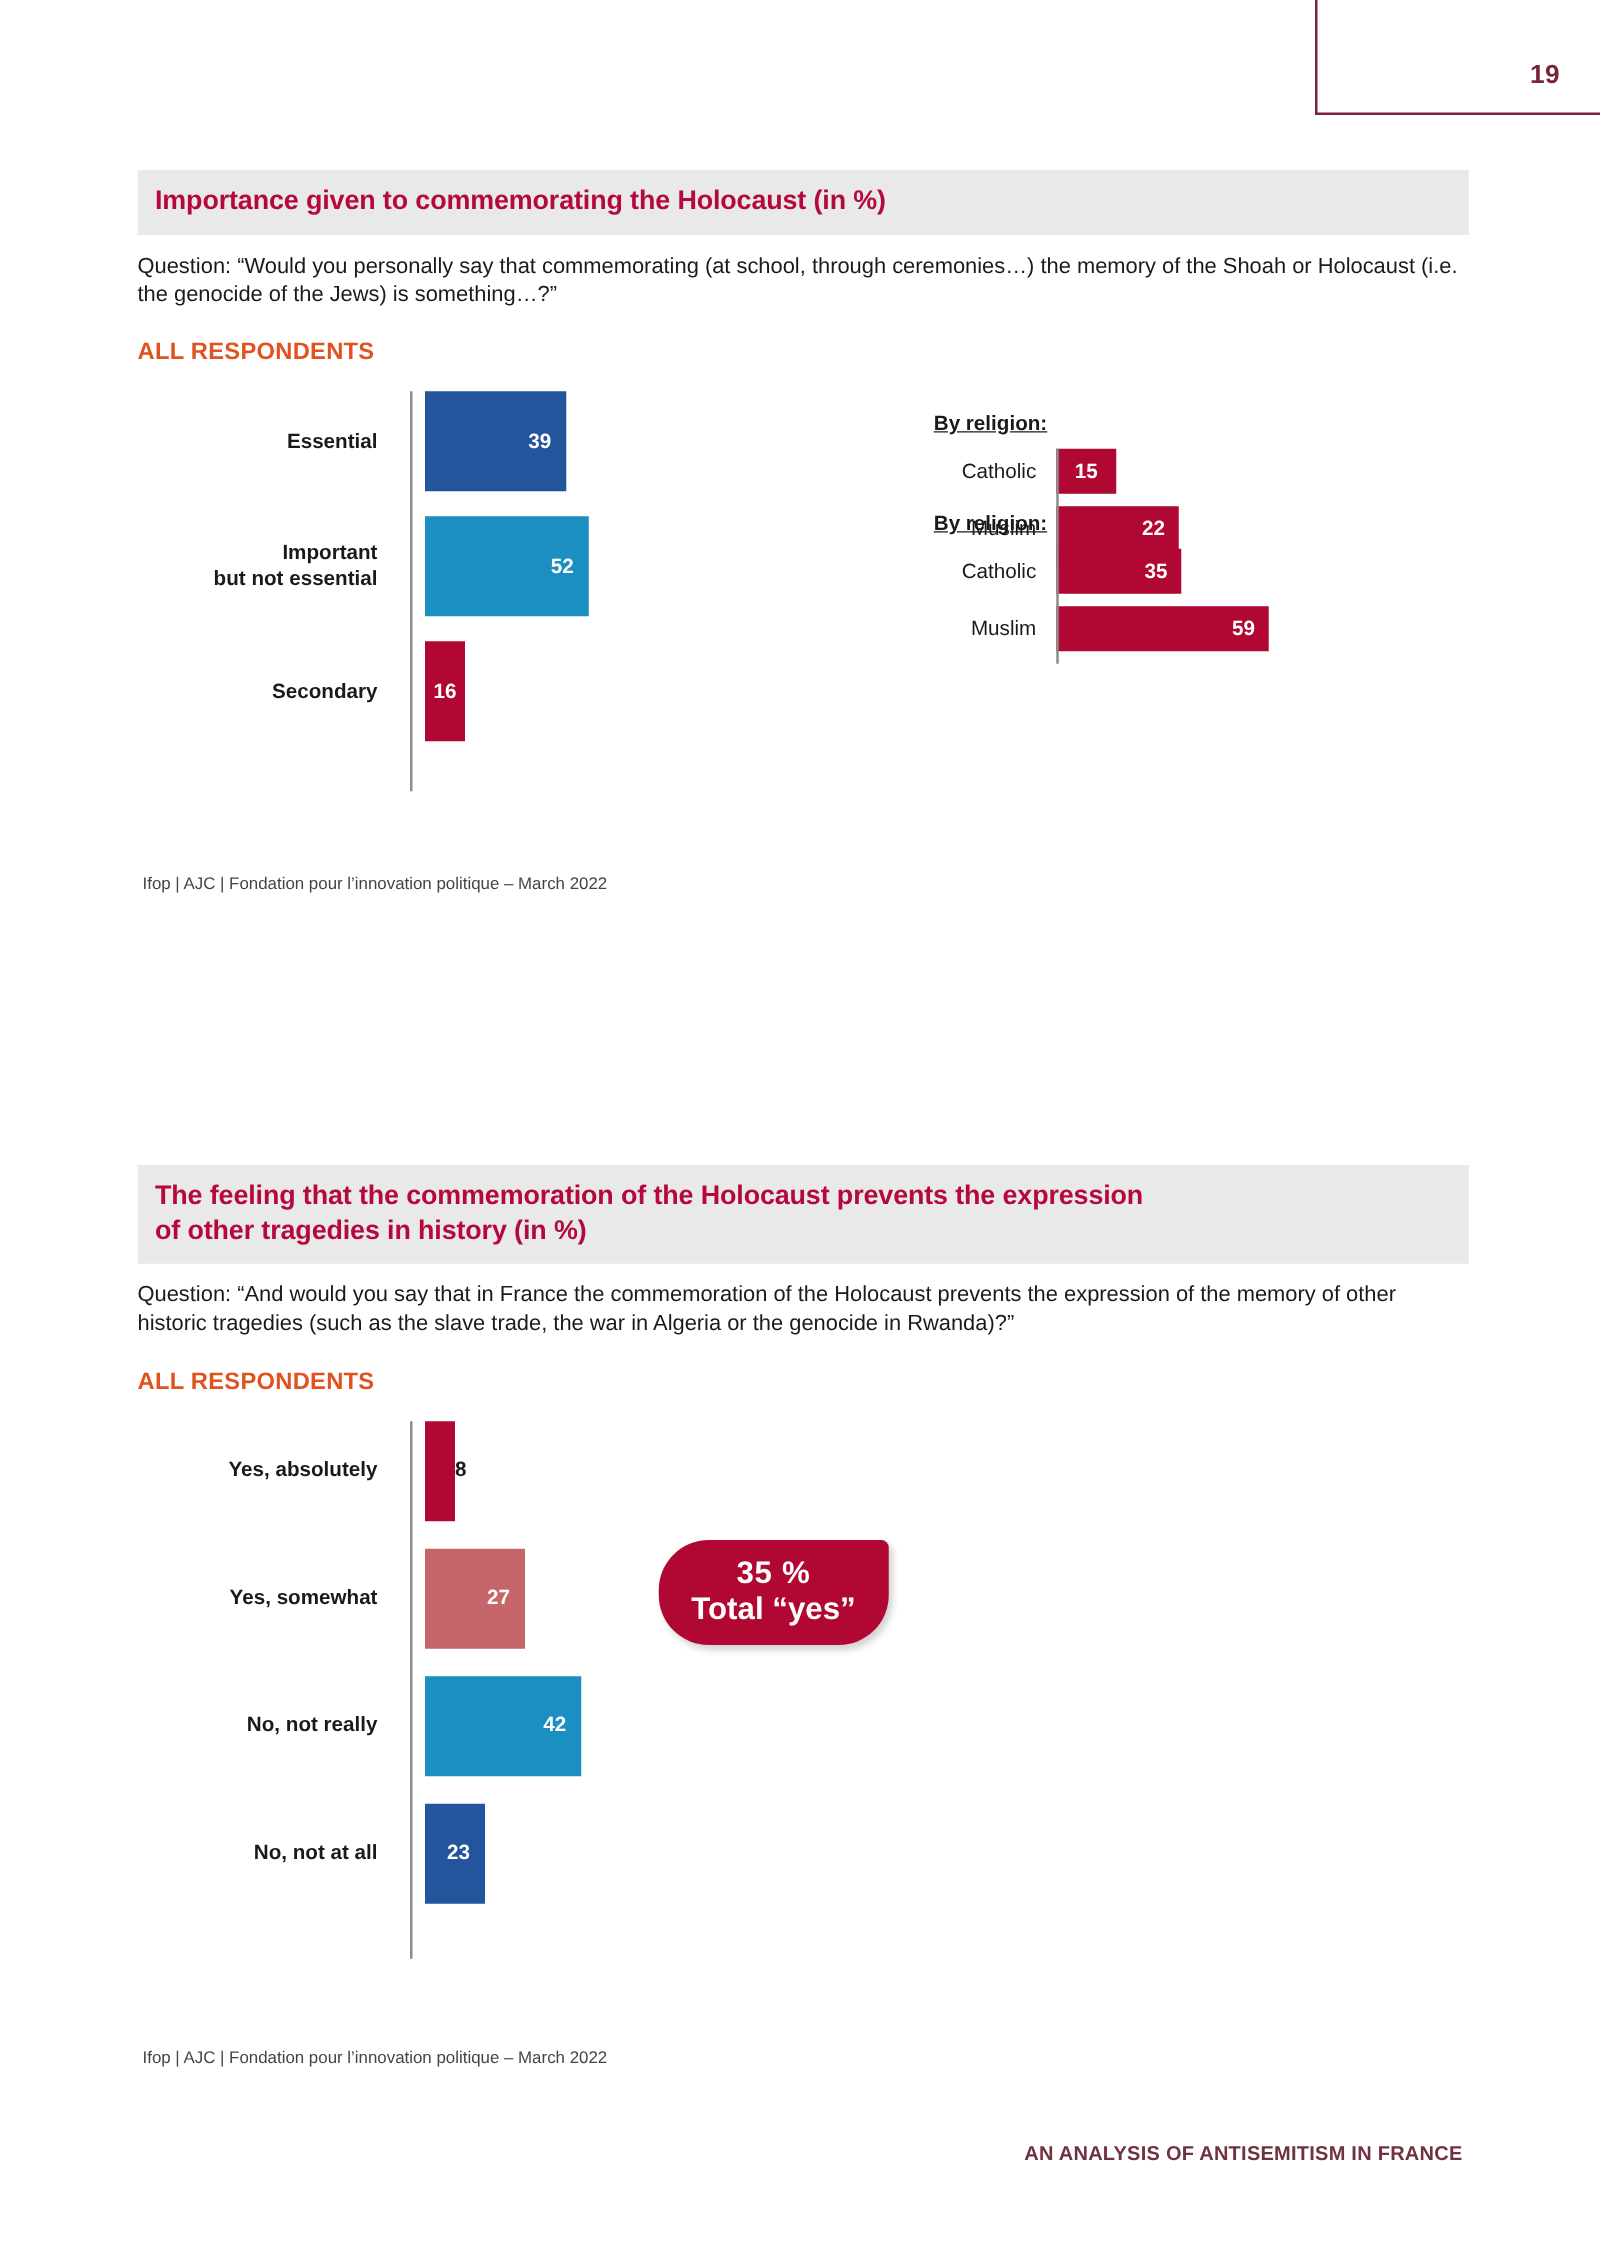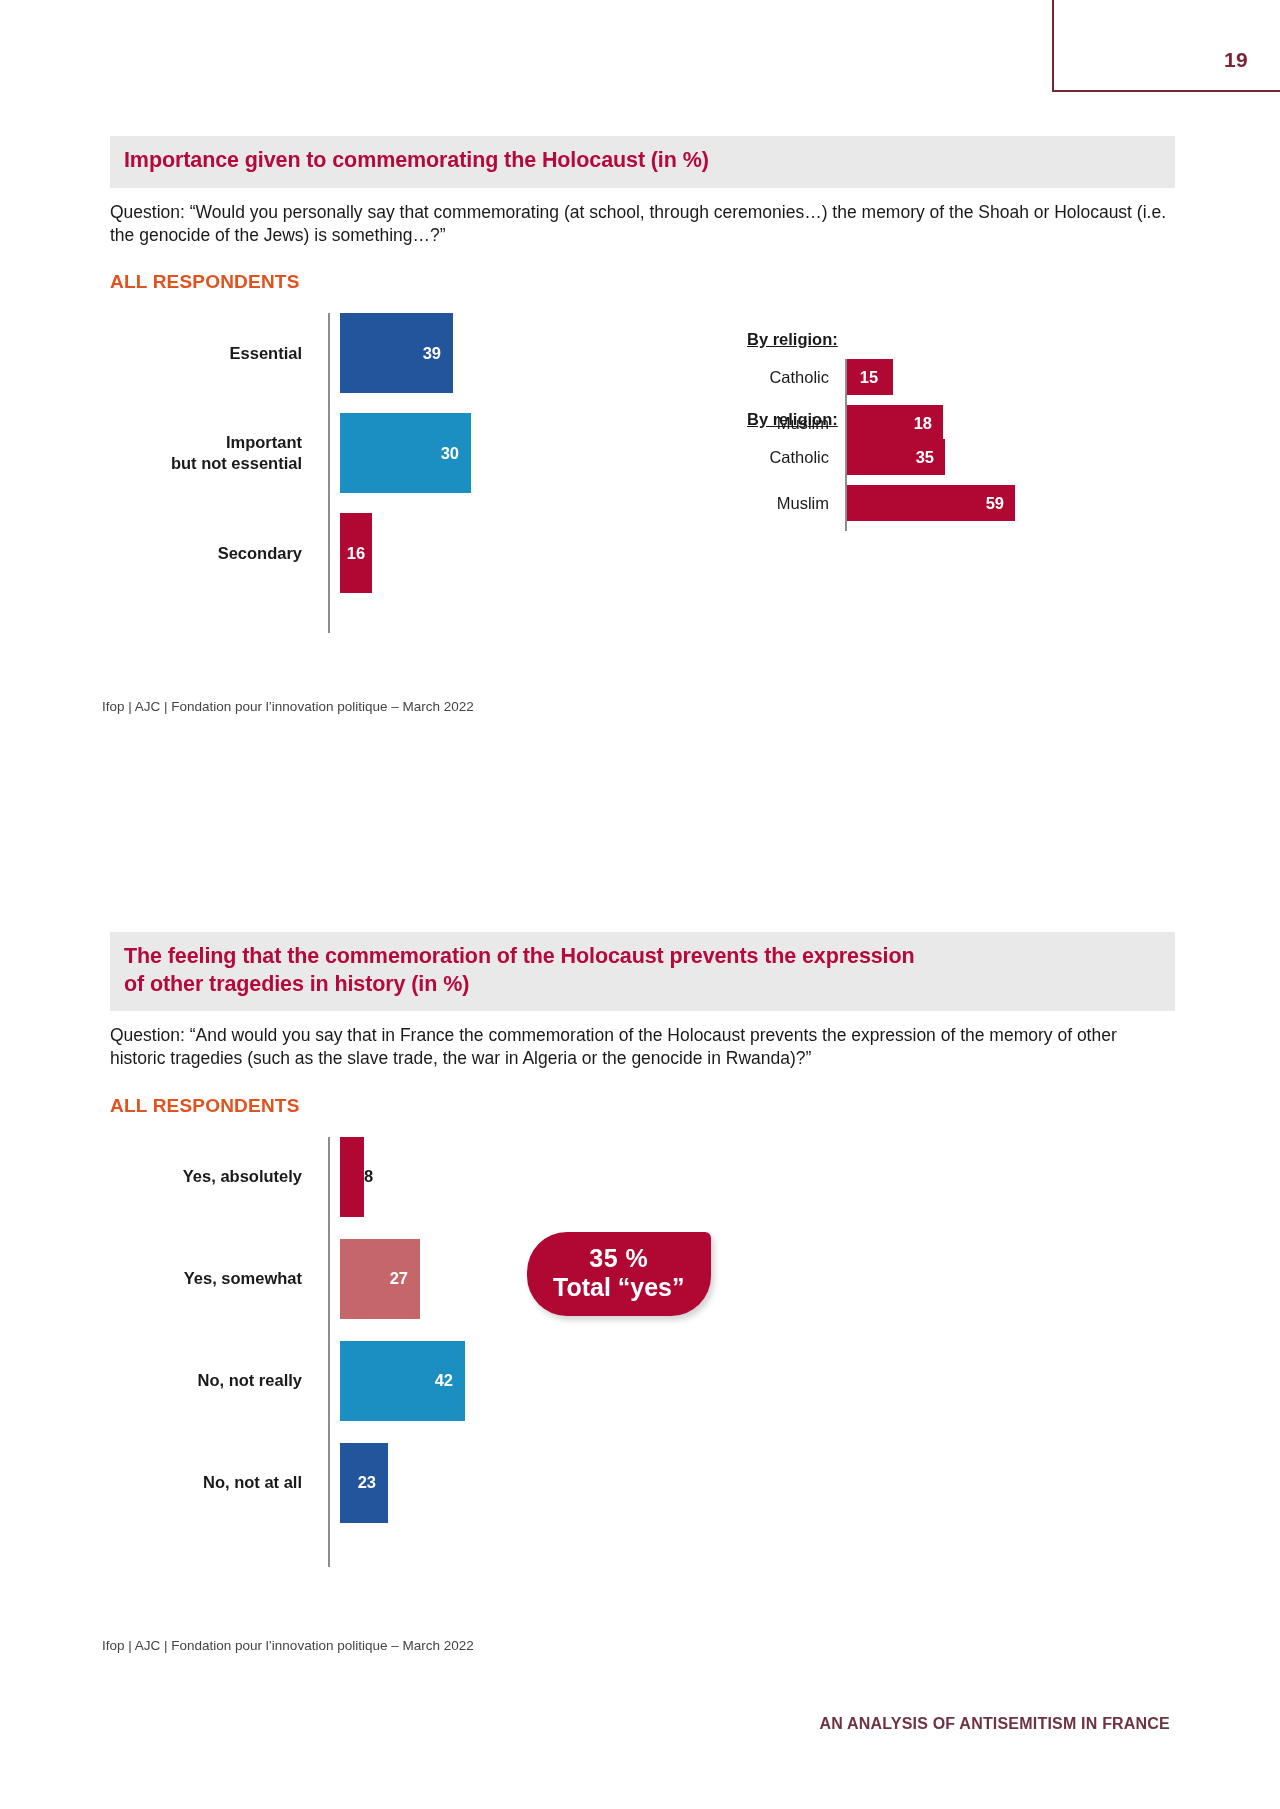--- a/index.html
+++ b/index.html
@@ -193,21 +193,21 @@
     text-align: center;
     line-height: 1.16;
     box-shadow: 3px 4px 6px rgba(0,0,0,0.18);
   }
   .callout-pct { font-size: 25px; font-weight: bold; display:block; letter-spacing:.5px;}
   .callout-text { font-size: 25px; font-weight: bold; display:block; }
 
   
   .source {
     position: absolute;
-    left: 102px;
+    left: 114px;
     font-size: 13.5px;
     color: #444444;
   }
   #source-1 { top: 699px; }
   #source-2 { top: 1638px; }
 
   
   .footer {
     position: absolute;
     right: 110px;
@@ -242,21 +242,21 @@
         <span class="bar-value">39</span>
       </div>
     </div>
 
     <div class="bar-row" style="margin-top:20px;">
       <div class="bar-label">
         <span>Important</span><br>
         <span>but not essential</span>
       </div>
       <div class="bar c-lightblue" style="width:131px;">
-        <span class="bar-value">30</span>
+        <span class="bar-value">52</span>
       </div>
     </div>
 
     <div class="bar-row" style="margin-top:20px;">
       <div class="bar-label">Secondary</div>
       <div class="bar c-crimson" style="width:32px; justify-content:center; padding-right:0;">
         <span class="bar-value">16</span>
       </div>
     </div>
   </div>
@@ -268,21 +268,21 @@
     <div class="religion-axis" style="left:100px; top:0; height:92px;"></div>
     <div class="rel-row">
       <div class="rel-label">Catholic</div>
       <div class="rel-bar" style="width:48px; justify-content:center; padding-right:0;">
         <span class="rel-value">15</span>
       </div>
     </div>
     <div class="rel-row">
       <div class="rel-label">Muslim</div>
       <div class="rel-bar" style="width:98px;">
-        <span class="rel-value">18</span>
+        <span class="rel-value">22</span>
       </div>
     </div>
   </div>
 </div>
 
 <div class="source" id="source-1">Ifop | AJC | Fondation pour l’innovation politique – March 2022</div>
 
 <div class="section" id="section-2">
   <div class="section-title-bar">
     <div class="section-title">

